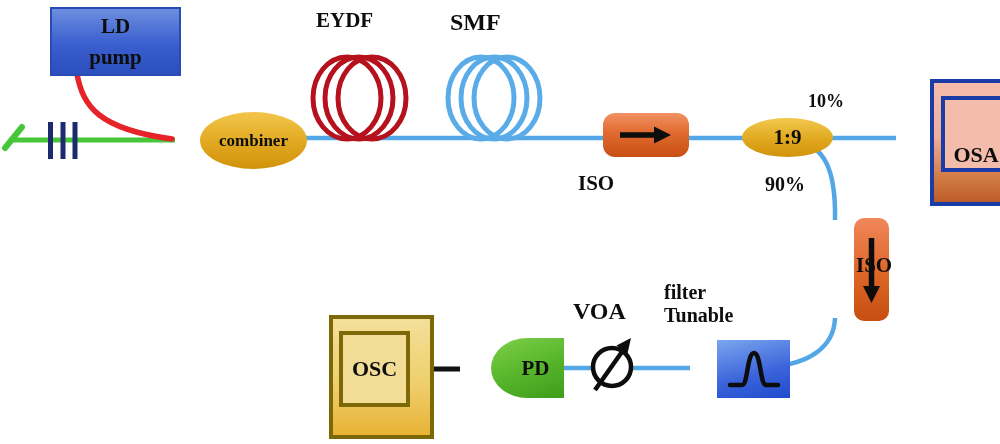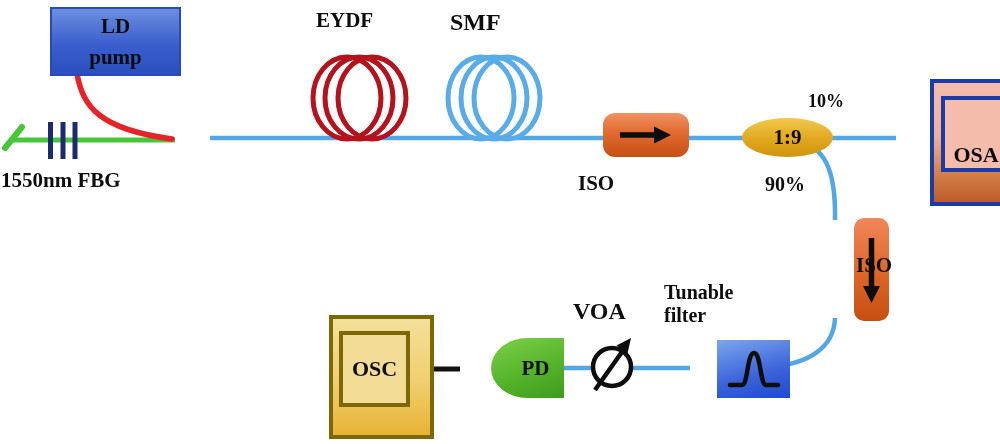--- a/index.html
+++ b/index.html
@@ -88,20 +88,23 @@
       <ellipse cx="494" cy="98" rx="33" ry="41"></ellipse>
       <ellipse cx="507" cy="98" rx="33" ry="41"></ellipse>
     </g>
   </svg>
 
   <div class="comp ld-pump">
     <span>LD</span>
     <span>pump</span>
   </div>
 
+  <div class="comp combiner">
+    <span>combiner</span>
+  </div>
 
   <div class="comp iso-h">
     <svg width="86" height="44" viewBox="0 0 86 44">
       <line x1="17" y1="22" x2="54" y2="22" stroke="#0d0d0d" stroke-width="5.5"></line>
       <polygon points="68,22 51,13.5 51,30.5" fill="#0d0d0d"></polygon>
     </svg>
   </div>
 
   <div class="comp coupler">
     <span>1:9</span>
@@ -137,24 +140,23 @@
   </div>
 
   <div class="comp osc">
     <div class="osc-inner">
       <span>OSC</span>
     </div>
   </div>
 
   <div class="lbl lbl-eydf">EYDF</div>
   <div class="lbl lbl-smf">SMF</div>
-  <div class="lbl lbl-fbg">1550nm FBG</div>
   <div class="lbl lbl-iso1">ISO</div>
   <div class="lbl lbl-10">10%</div>
   <div class="lbl lbl-90">90%</div>
   <div class="lbl lbl-iso2">ISO</div>
   <div class="lbl lbl-filter">
+    <div>filter</div>
     <div>Tunable</div>
-    <div>filter</div>
   </div>
   <div class="lbl lbl-voa">VOA</div>
 
 </div>
 
 </body></html>

